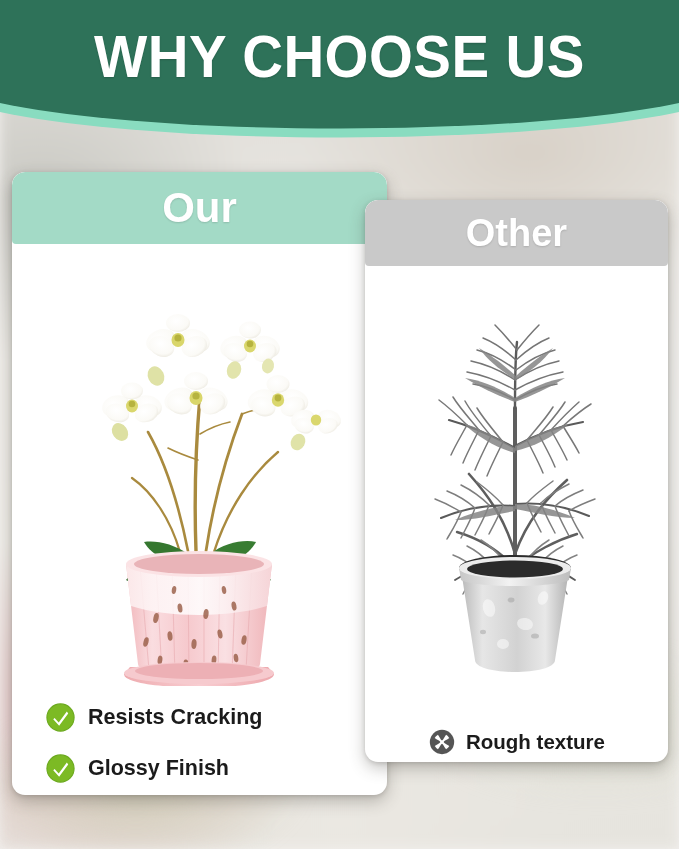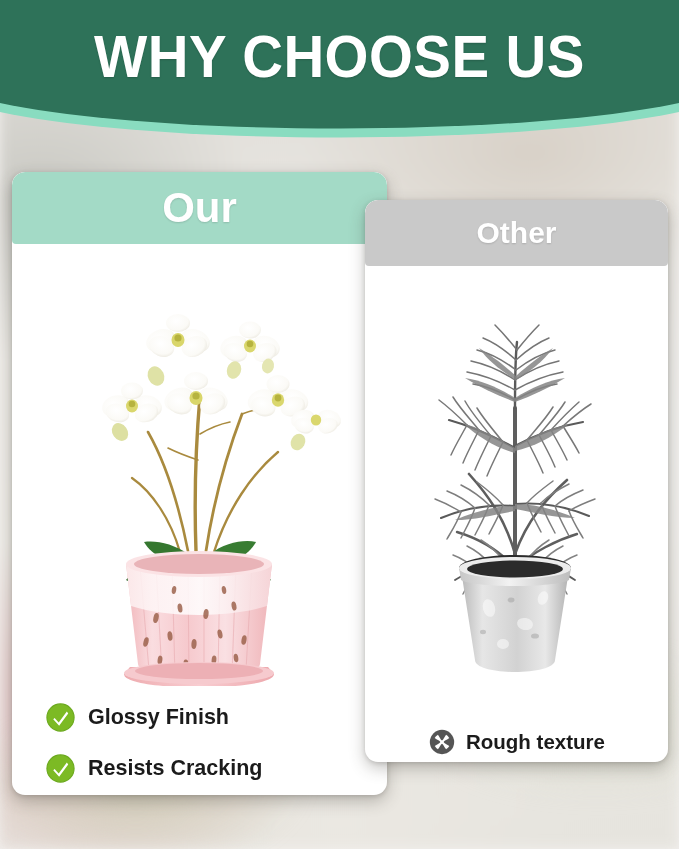--- a/index.html
+++ b/index.html
@@ -100,21 +100,21 @@
   }
   .head-our {
     height: 72px;
     background: #a3dac6;
     font-size: 42px;
     border-radius: 13px 13px 4px 4px;
   }
   .head-other {
     height: 66px;
     background: #c9c9c9;
-    font-size: 30px;
+    font-size: 38px;
     border-radius: 13px 13px 4px 4px;
   }
 
   
   .photo {
     position: absolute;
     left: 0;
     width: 100%;
   }
   .photo-our { top: 74px; height: 440px; }
@@ -335,30 +335,30 @@
     </div>
 
     <div class="feature-list list-our">
 
       <div class="feature-row">
         <svg class="bullet-icon" viewBox="0 0 32 32">
           <circle cx="16" cy="16" r="15" fill="#7cba24"></circle>
           <circle cx="16" cy="16" r="15" fill="none" stroke="#6aa81c" stroke-width="1.2"></circle>
           <path d="M9.5,16.5 L14,21.5 L23,9.5 L24.5,11.5 L14.5,25 L8,17.8 Z" fill="#ffffff"></path>
         </svg>
-        <span class="feature-text">Glossy Finish</span>
+        <span class="feature-text">Resists Cracking</span>
       </div>
 
       <div class="feature-row">
         <svg class="bullet-icon" viewBox="0 0 32 32">
           <circle cx="16" cy="16" r="15" fill="#7cba24"></circle>
           <circle cx="16" cy="16" r="15" fill="none" stroke="#6aa81c" stroke-width="1.2"></circle>
           <path d="M9.5,16.5 L14,21.5 L23,9.5 L24.5,11.5 L14.5,25 L8,17.8 Z" fill="#ffffff"></path>
         </svg>
-        <span class="feature-text">Resists Cracking</span>
+        <span class="feature-text">Glossy Finish</span>
       </div>
 
       <div class="feature-row">
         
         
       </div>
 
     </div>
   </div>
 

